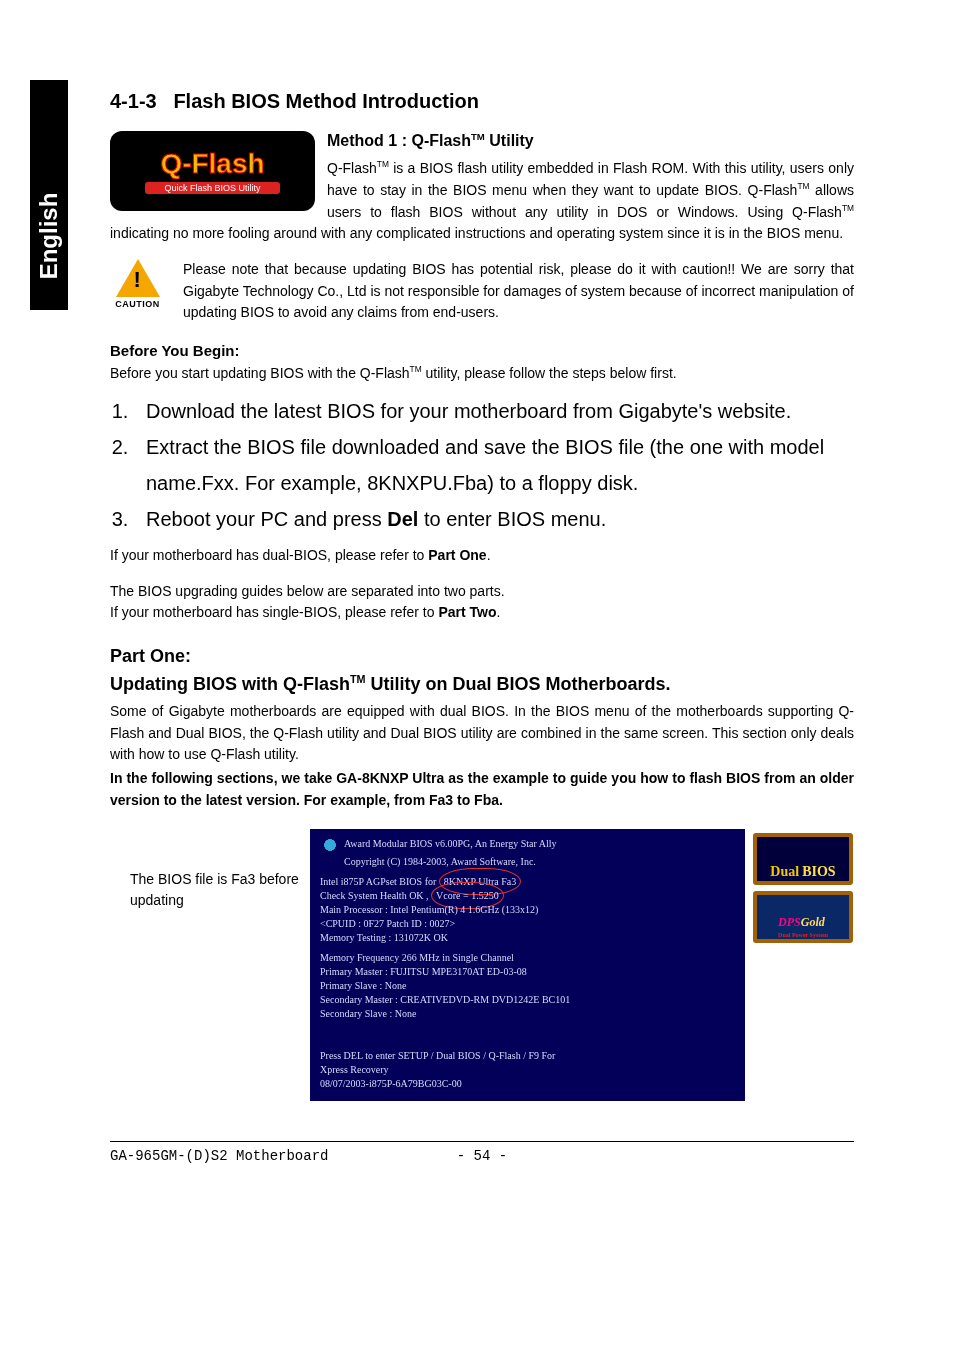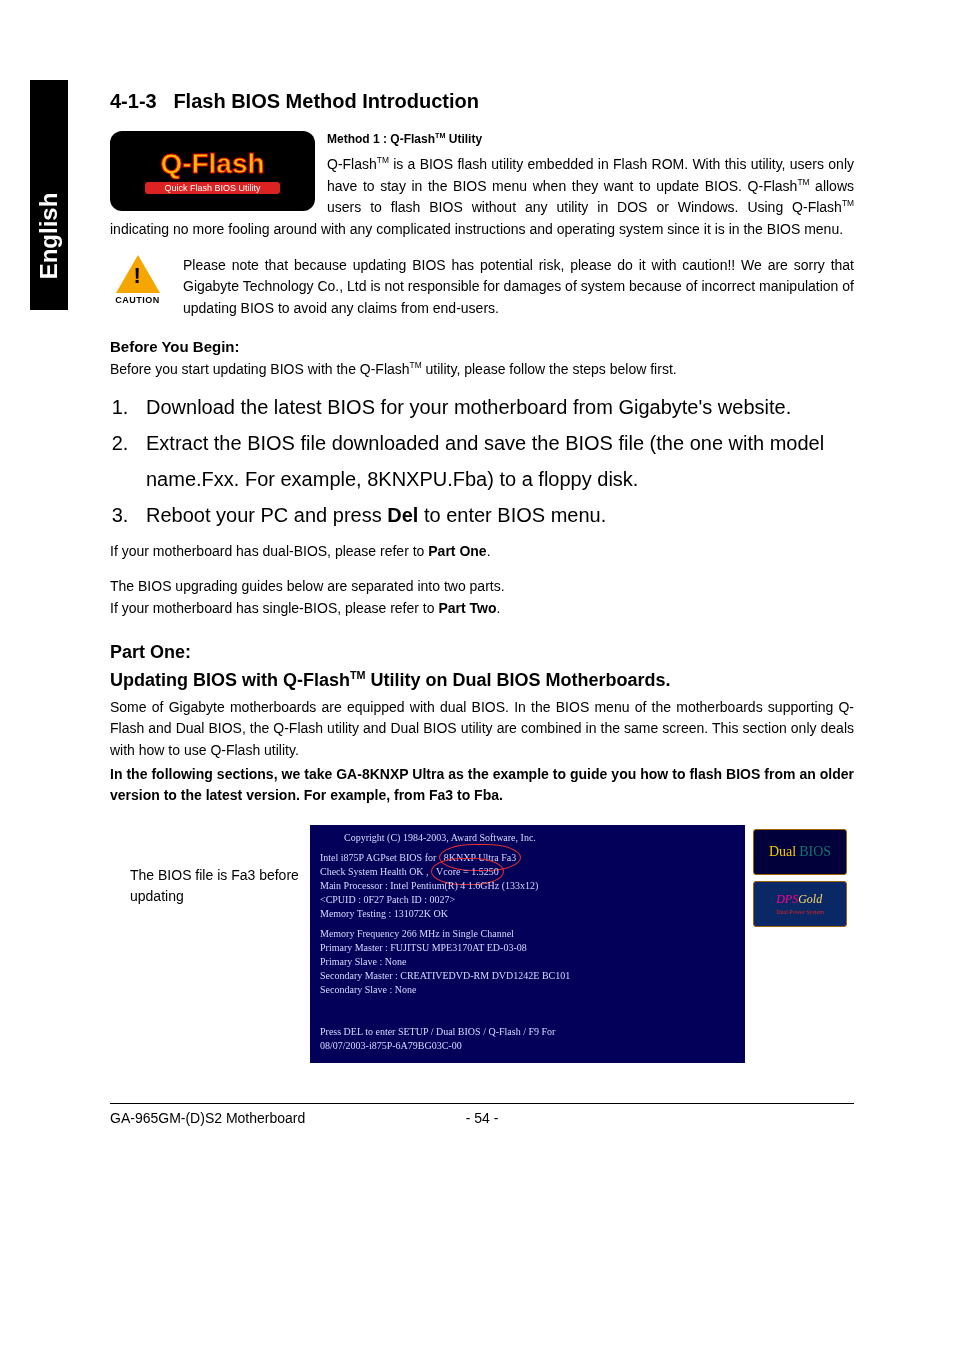--- a/index.html
+++ b/index.html
@@ -69,21 +69,21 @@
   .qflash-sub {
     background: #d22;
     color: #fff;
     font-size: 9px;
     padding: 1px 19px;
     border-radius: 3px;
     margin-top: 2px;
   }
   .method-heading {
     font-weight: bold;
-    font-size: 12px;
+    font-size: 16px;
     margin-top: 10px;
     margin-bottom: 8px;
   }
   .body-text {
     font-size: 14px;
     line-height: 1.55;
     text-align: justify;
   }
   .clear { clear: both; }
   .caution-block {
@@ -167,33 +167,33 @@
   }
   .bios-badges {
     position: absolute;
     right: -108px;
     top: 4px;
     width: 100px;
   }
   .badge {
     width: 92px;
     height: 44px;
-    border: 1px solid #a16207;
+    border: 4px solid #a16207;
     border-radius: 3px;
     display: flex;
-    align-items: center;
+    align-items: flex-end;
     justify-content: center;
     font-size: 12px;
-    font-weight: normal;
+    font-weight: bold;
     font-style: italic;
     margin-bottom: 6px;
     background: #02003a;
   }
   .badge-dual { color:#f4c800; font-family: cursive; }
-  .badge-dual span { color:#0f766e; font-style: normal; font-size:14px;}
+  .badge-dual span { color:#fde047; font-style: normal; font-size:14px;}
   .badge-dps { color:#f4c800; background:#0a2866; }
   .badge-dps .gold { color:#ffd966; }
   .badge-dps .sub { font-size:6px; color:#d22; display:block; font-style:normal;}
   .energy-icon {
     display:inline-block;
     width:20px;
     height:20px;
     background: radial-gradient(circle,#3ad 40%,transparent 42%);
     vertical-align: middle;
     border-radius:50%;
@@ -213,20 +213,21 @@
   }
   .footer-hr {
     border: none;
     border-top: 1.5px solid #000;
     margin: 0 0 6px 0;
   }
   .footer-line {
     font-size: 14px;
     display: flex;
     justify-content: space-between;
+    font-family: Liberation Mono, monospace;
   }
   .footer-center {
     position:absolute;
     left:50%;
     transform:translateX(-50%);
   }
 </style>
 </head>
 <body>
 
@@ -302,32 +303,34 @@
           <div class="badge badge-dual">
             <span style="color:#f4c800">Dual</span>&nbsp;<span>BIOS</span>
           </div>
           <div class="badge badge-dps">
             <div>
               <span style="color:#f08">DPS</span><span class="gold">Gold</span>
               <span class="sub">Dual Power System</span>
             </div>
           </div>
         </div>
+        <div class="bios-line"><span class="energy-icon"></span><span>Award Modular BIOS v6.00PG, An Energy Star Ally</span></div>
         <div class="bios-line" style="padding-left:24px">Copyright  (C) 1984-2003, Award Software,  Inc.</div>
         <div class="bios-line bios-para"><span>Intel i875P AGPset BIOS for</span> <span class="circled">8KNXP Ultra Fa3</span></div>
         <div class="bios-line"><span>Check System Health OK , </span><span class="circled">Vcore = 1.5250</span></div>
         <div class="bios-line">Main Processor : Intel Pentium(R) 4  1.6GHz (133x12)</div>
         <div class="bios-line">&lt;CPUID : 0F27 Patch ID  : 0027&gt;</div>
         <div class="bios-line">Memory Testing  : 131072K OK</div>
         <div class="bios-line bios-para">Memory Frequency 266 MHz in Single Channel</div>
         <div class="bios-line">Primary Master : FUJITSU MPE3170AT ED-03-08</div>
         <div class="bios-line">Primary Slave : None</div>
         <div class="bios-line">Secondary Master : CREATIVEDVD-RM DVD1242E BC101</div>
         <div class="bios-line">Secondary Slave : None</div>
         <div class="bios-line" style="margin-top:28px">Press DEL to enter SETUP / Dual BIOS / Q-Flash / F9 For</div>
+        <div class="bios-line">Xpress Recovery</div>
         <div class="bios-line">08/07/2003-i875P-6A79BG03C-00</div>
       </div>
     </div>
 
     <div class="footer-area">
       <hr class="footer-hr">
       <div class="footer-line" style="position:relative">
         <span>GA-965GM-(D)S2 Motherboard</span>
         <span class="footer-center">- 54 -</span>
         <span>&nbsp;</span>

